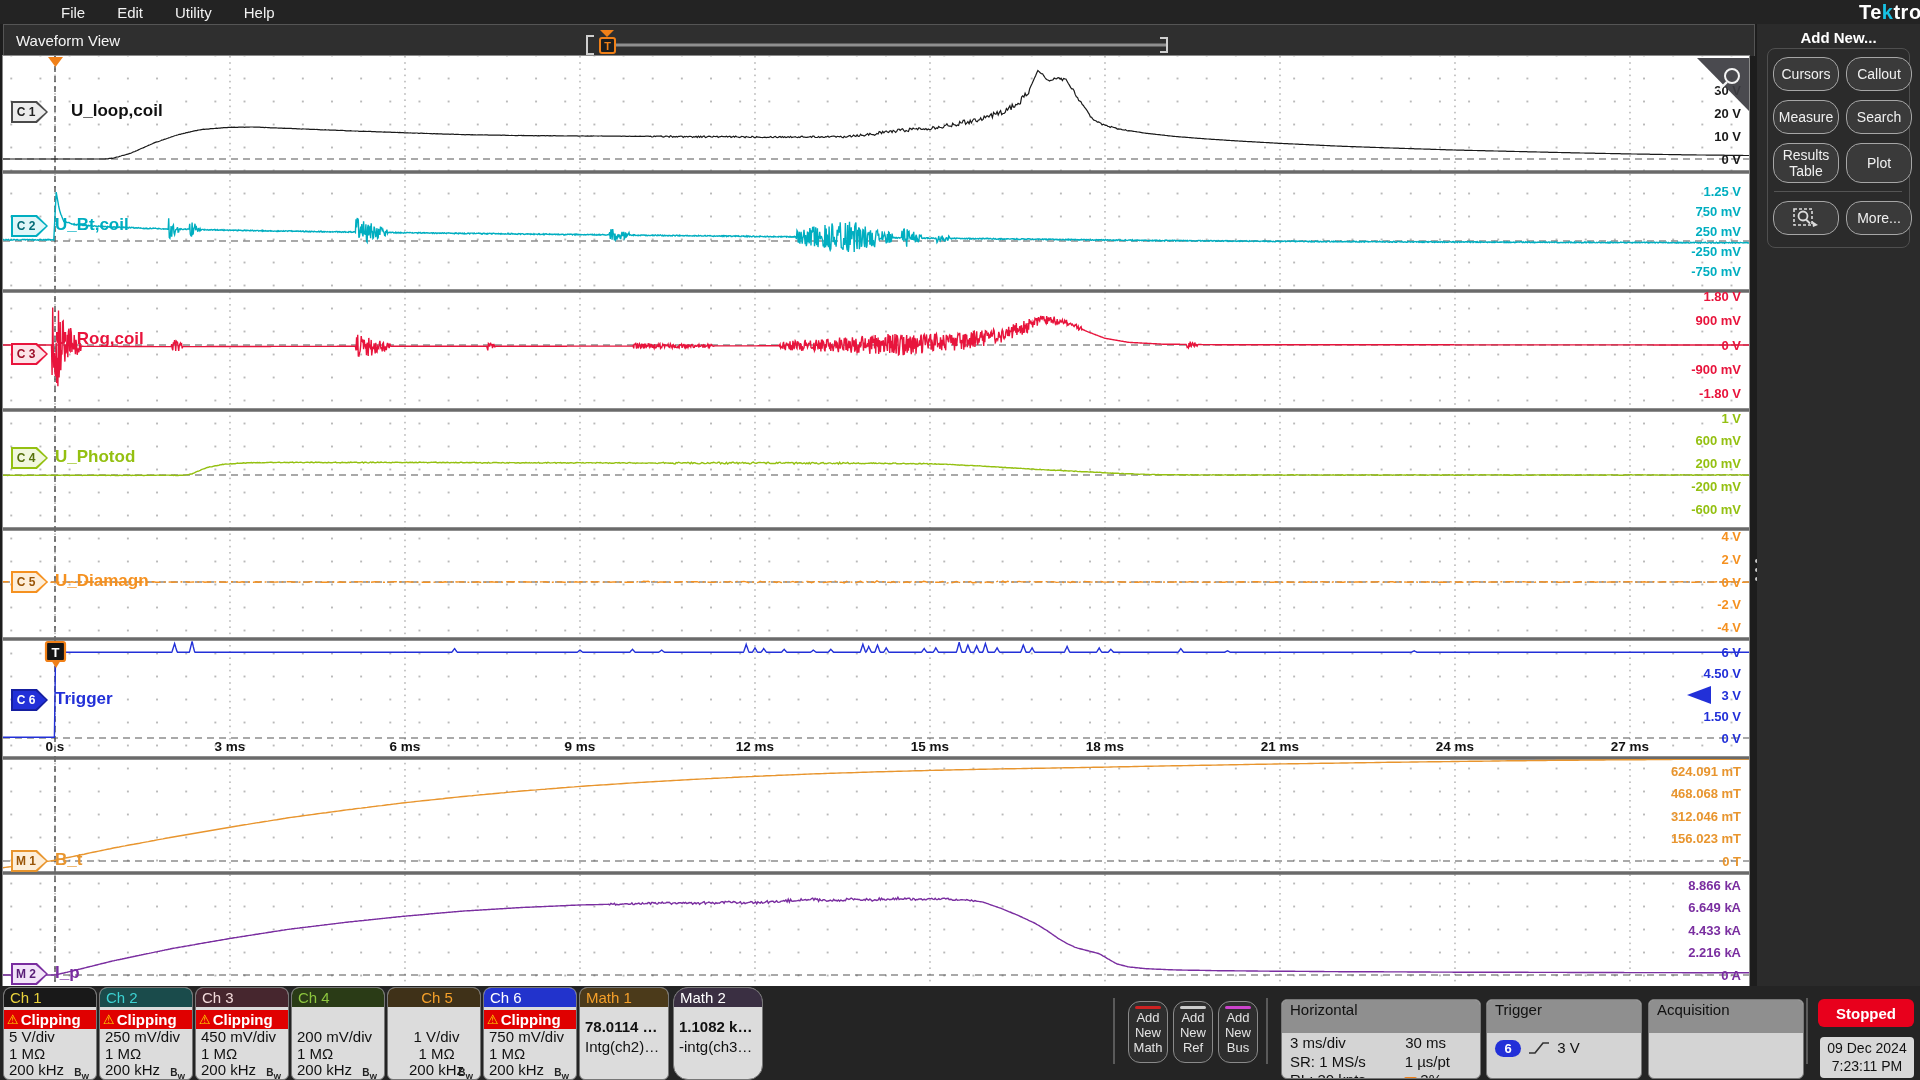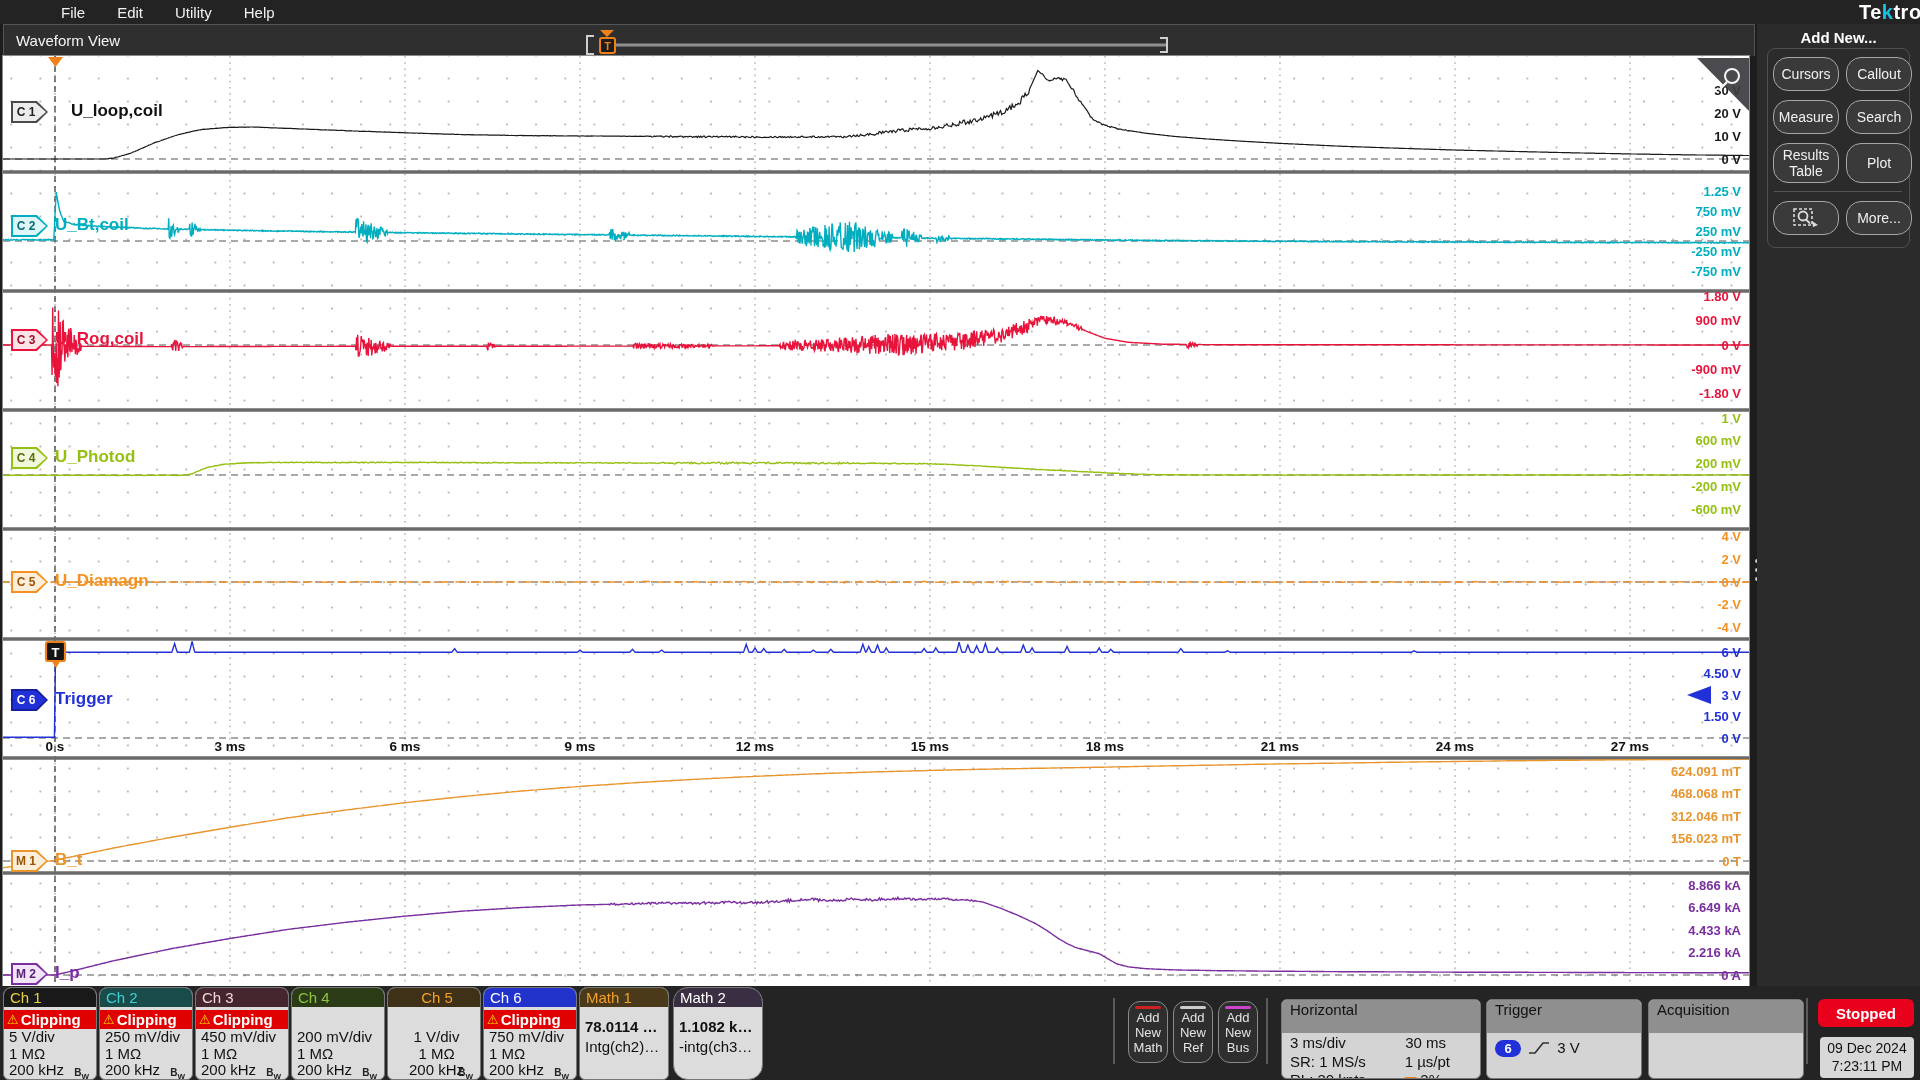--- a/index.html
+++ b/index.html
@@ -219,21 +219,21 @@
     </svg>
   <div id="badges">
       <div class="chtag" style="left: 8px; top: 45px; background: rgb(74, 74, 74);">
         <div class="chtag-in" style="background: rgb(236, 236, 236); color: rgb(34, 34, 34);">C 1</div>
       </div>
       <div class="chlabel" style="left: 68px; top: 45px; color: rgb(17, 17, 17);">U_loop,coil</div>
       <div class="chtag" style="left: 8px; top: 159px; background: rgb(0, 174, 192);">
         <div class="chtag-in" style="background: rgb(223, 246, 248); color: rgb(3, 107, 118);">C 2</div>
       </div>
       <div class="chlabel" style="left: 52px; top: 159px; color: rgb(0, 174, 192);">U_Bt,coil</div>
-      <div class="chtag" style="left: 8px; top: 273px; background: rgb(232, 20, 60);">
+      <div class="chtag" style="left: 8px; top: 287px; background: rgb(232, 20, 60);">
         <div class="chtag-in" style="background: rgb(252, 227, 232); color: rgb(156, 14, 40);">C 3</div>
       </div>
       <div class="chlabel" style="left: 52px; top: 273px; color: rgb(232, 20, 60);">U_Rog,coil</div>
       <div class="chtag" style="left: 8px; top: 391px; background: rgb(148, 192, 17);">
         <div class="chtag-in" style="background: rgb(241, 247, 221); color: rgb(85, 112, 10);">C 4</div>
       </div>
       <div class="chlabel" style="left: 52px; top: 391px; color: rgb(148, 192, 17);">U_Photod</div>
       <div class="chtag" style="left: 8px; top: 515px; background: rgb(245, 145, 32);">
         <div class="chtag-in" style="background: rgb(253, 238, 217); color: rgb(153, 84, 6);">C 5</div>
       </div>

